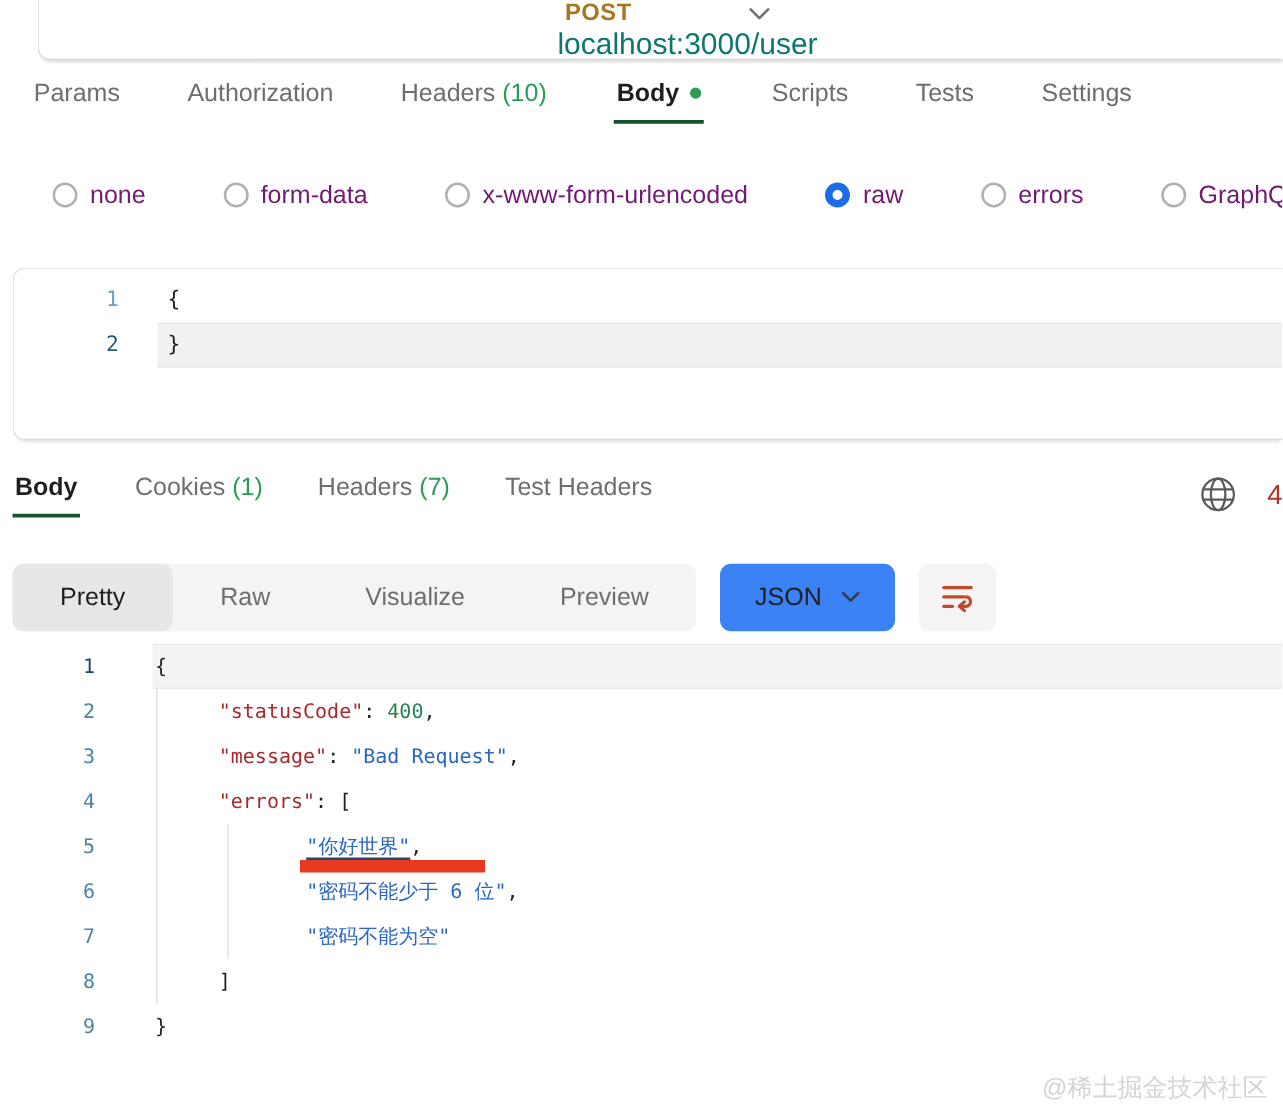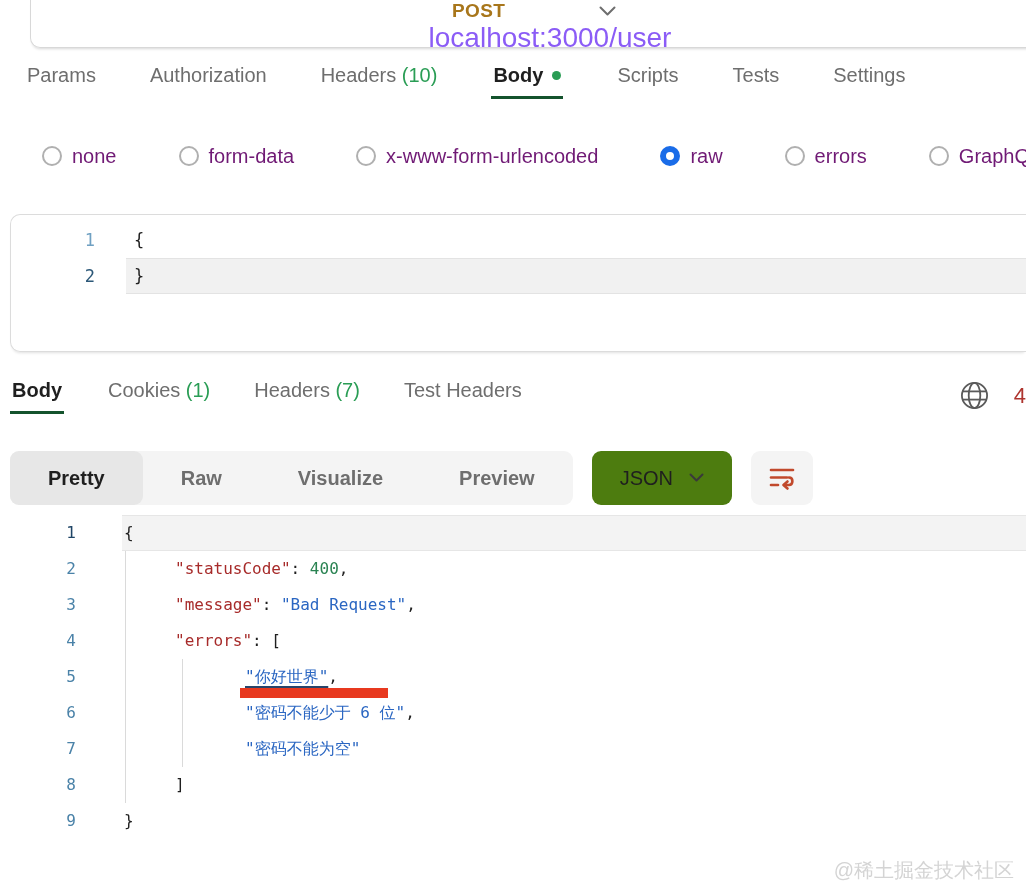--- a/index.html
+++ b/index.html
@@ -16,21 +16,21 @@
     border:1px solid #d8d8d8; border-top:none; border-right:none;
     border-radius:0 0 0 10px;
     display:flex; align-items:center;
     box-shadow:0 3px 3px -2px rgba(0,0,0,.16);
     flex-direction:column;
   }
   .method { width:231px; display:flex; align-items:center; padding-left:31px; height:100%; cursor:pointer; }
   .method-label { color:#a8761b; font-weight:700; font-size:19px; letter-spacing:.4px; }
   .method .chev { margin-left:auto; margin-right:36px; }
   .vdiv { width:1px; height:38px; background:#e2e2e2; }
-  .url-text { font-size:28px; padding-left:27px; color:#8b5cf6; }
+  .url-text { font-size:24px; padding-left:27px; color:#0f766e; }
 
   
   .req-tabs { margin:16px 0 0 27px; display:flex; gap:54px; align-items:flex-start; height:51px; }
   .tab { font-size:20px; color:#6e6e6e; padding-bottom:10px; cursor:pointer; white-space:nowrap; }
   .tab.active { color:#1f1f1f; font-weight:600; border-bottom:3px solid #14532d; padding:0 2px 9px; }
   .count { color:#2a9d55; }
   .green-dot { display:inline-block; width:9px; height:9px; border-radius:50%; background:#2a9d55; margin-left:9px; margin-bottom:2px; }
 
   
   .radios { margin:27px 0 0 42px; width:984px; display:flex; gap:62px; overflow:hidden; white-space:nowrap; height:28px; align-items:center; }
@@ -53,23 +53,23 @@
   .ed-row.active .ed-content { background:#f1f1f1; box-shadow:inset 0 1px 0 #e3e3e3, inset 0 -1px 0 #e3e3e3; }
 
   
   .resp-tabs { position:relative; margin:27px 0 0 10px; width:1016px; display:flex; gap:44px; align-items:flex-start; height:51px; }
   .globe-btn { position:absolute; right:36px; top:1px; cursor:pointer; }
   .status-frag { position:absolute; right:0; top:4px; color:#ae342e; font-size:22px; }
 
   
   .format-bar { margin:21px 0 0 10px; display:flex; gap:19px; height:54px; }
   .segmented { display:flex; background:#f4f4f4; border-radius:9px; align-items:stretch; }
-  .seg { font-size:20px; color:#6e6e6e; display:flex; align-items:center; padding:0 38px; cursor:pointer;font-weight:bold; }
+  .seg { font-size:20px; color:#6e6e6e; display:flex; align-items:center; padding:0 38px; cursor:pointer; }
   .seg.active { background:#e7e7e7; border-radius:9px; color:#1f1f1f; }
-  .json-btn { background:#4d7c0f; border-radius:9px; display:flex; align-items:center; padding:0 28px; gap:16px; font-size:20px; color:#1f1f1f; cursor:pointer; }
+  .json-btn { background:#3b82f6; border-radius:9px; display:flex; align-items:center; padding:0 28px; gap:16px; font-size:20px; color:#1f1f1f; cursor:pointer; }
   .wrap-btn { background:#f4f4f4; border-radius:9px; width:62px; display:flex; align-items:center; justify-content:center; cursor:pointer; }
 
   
   .code { position:relative; margin-top:10px; font-family:"DejaVu Sans Mono", monospace; font-size:16px; }
   .c-row { display:flex; height:36px; line-height:36px; }
   .c-gutter { width:76px; text-align:right; color:#4a82a8; flex:none; }
   .c-row.active .c-gutter { color:#1f4566; }
   .c-content { flex:1; margin-left:46px; padding-left:2px; position:relative; white-space:pre; }
   .c-row.active .c-content { background:#f3f3f3; box-shadow:inset 0 1px 0 #e6e6e6, inset 0 -1px 0 #e6e6e6; }
   .ind1 { padding-left:53px; }

